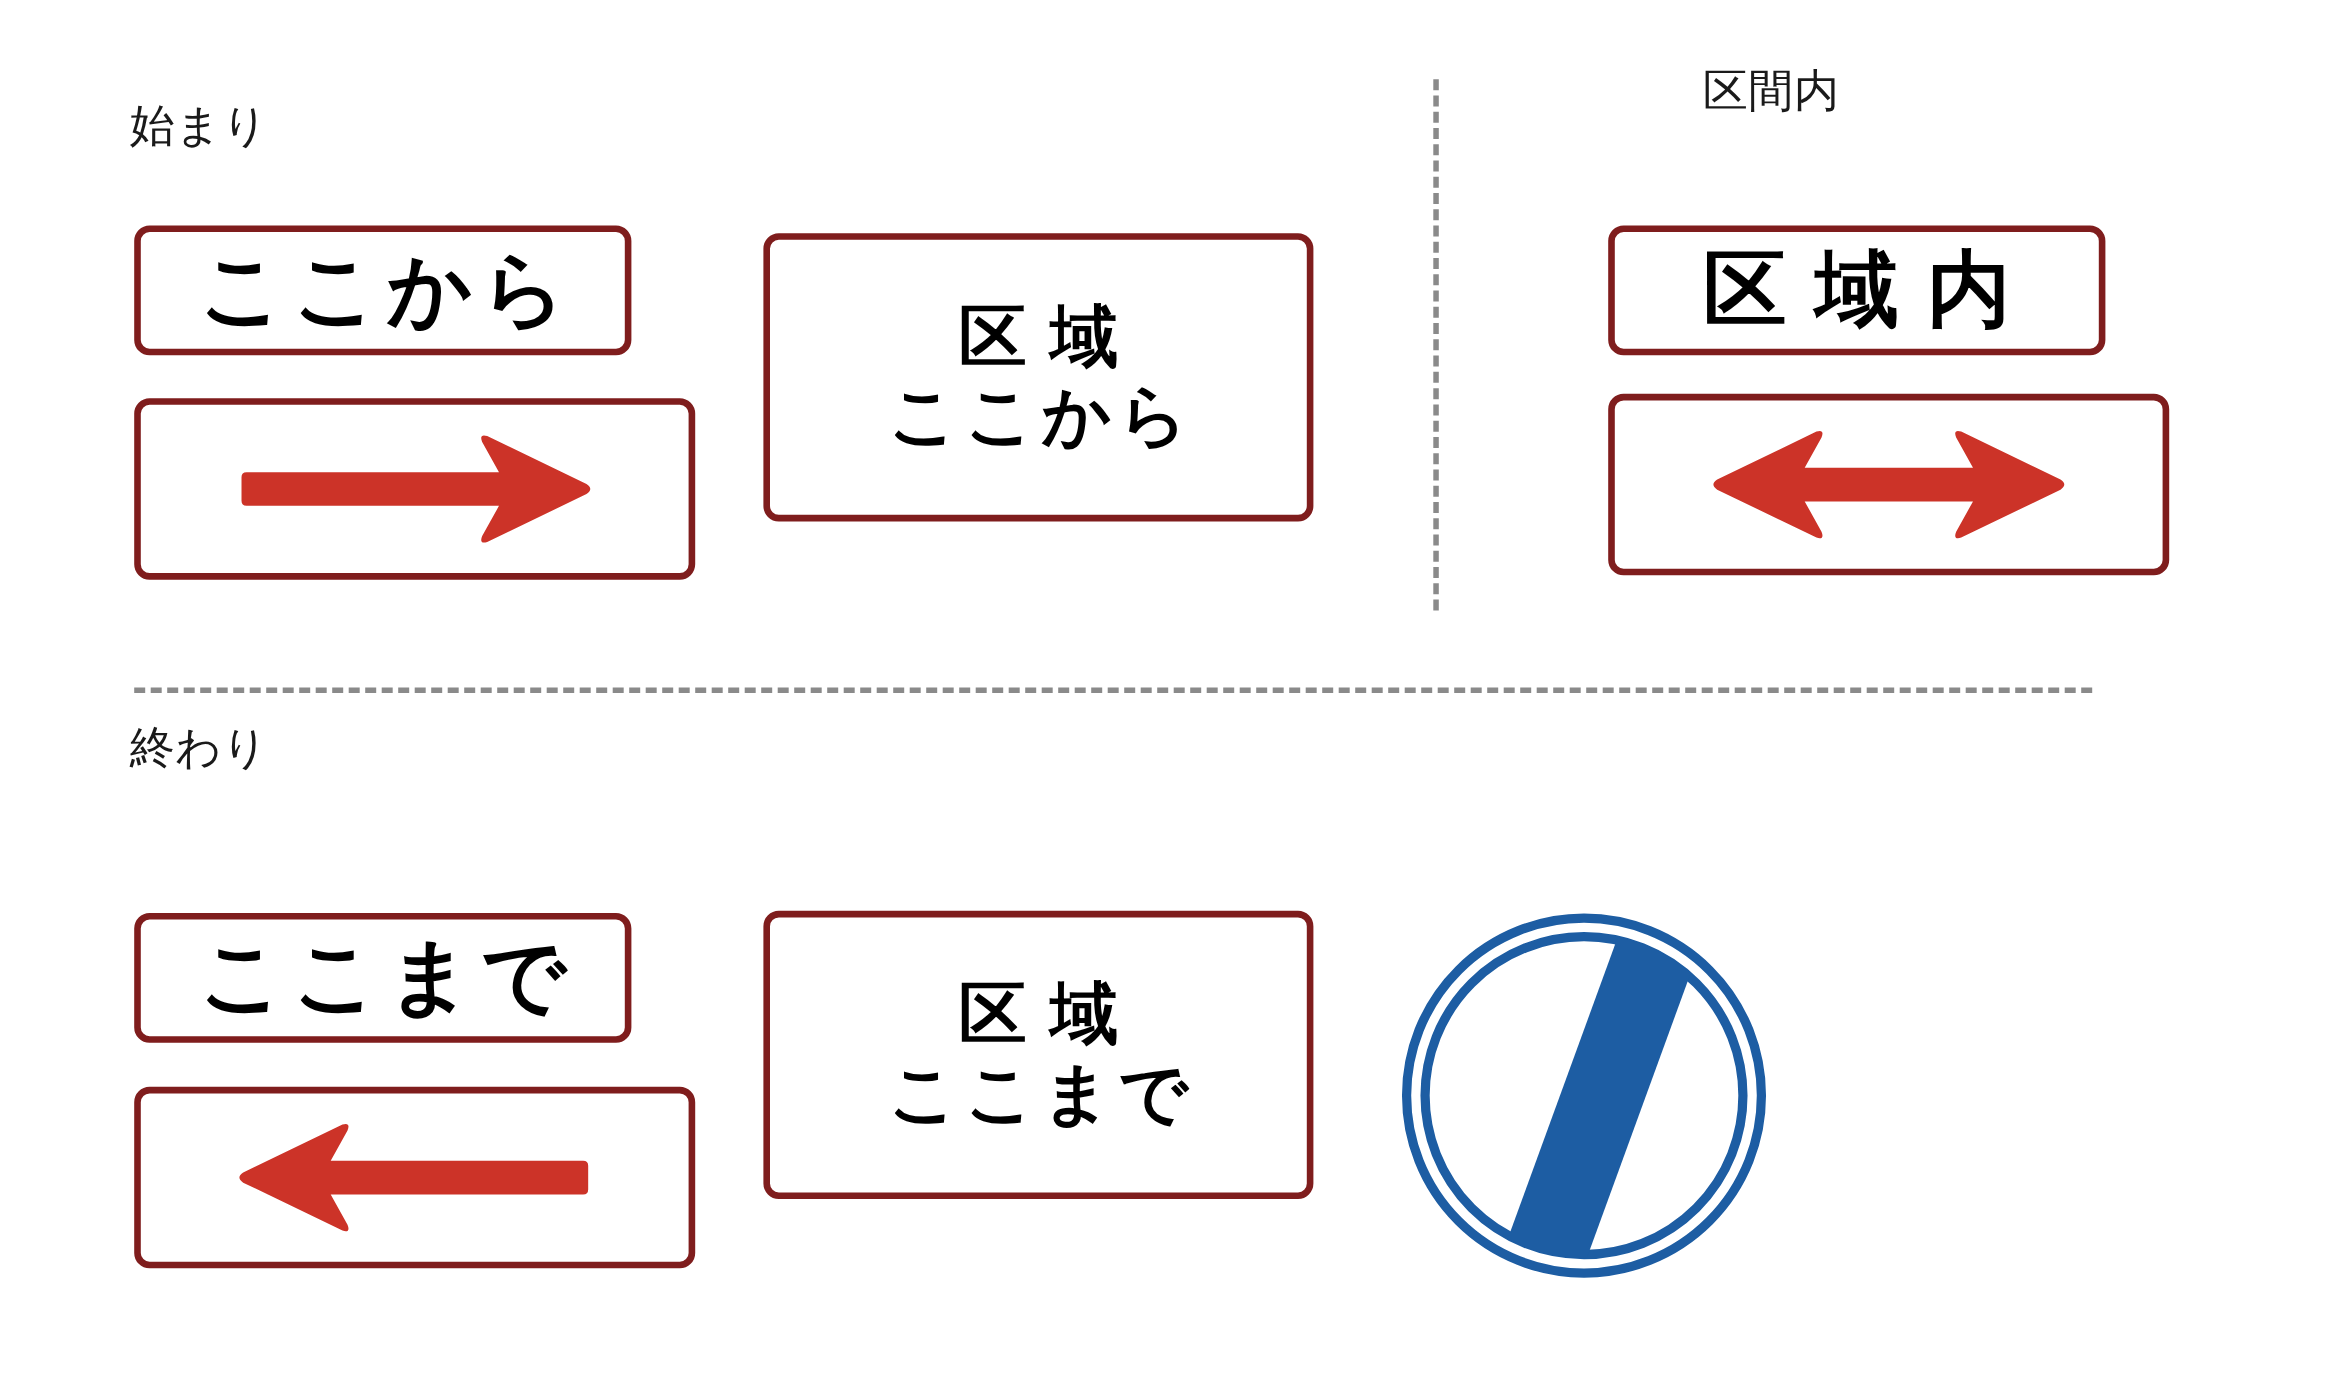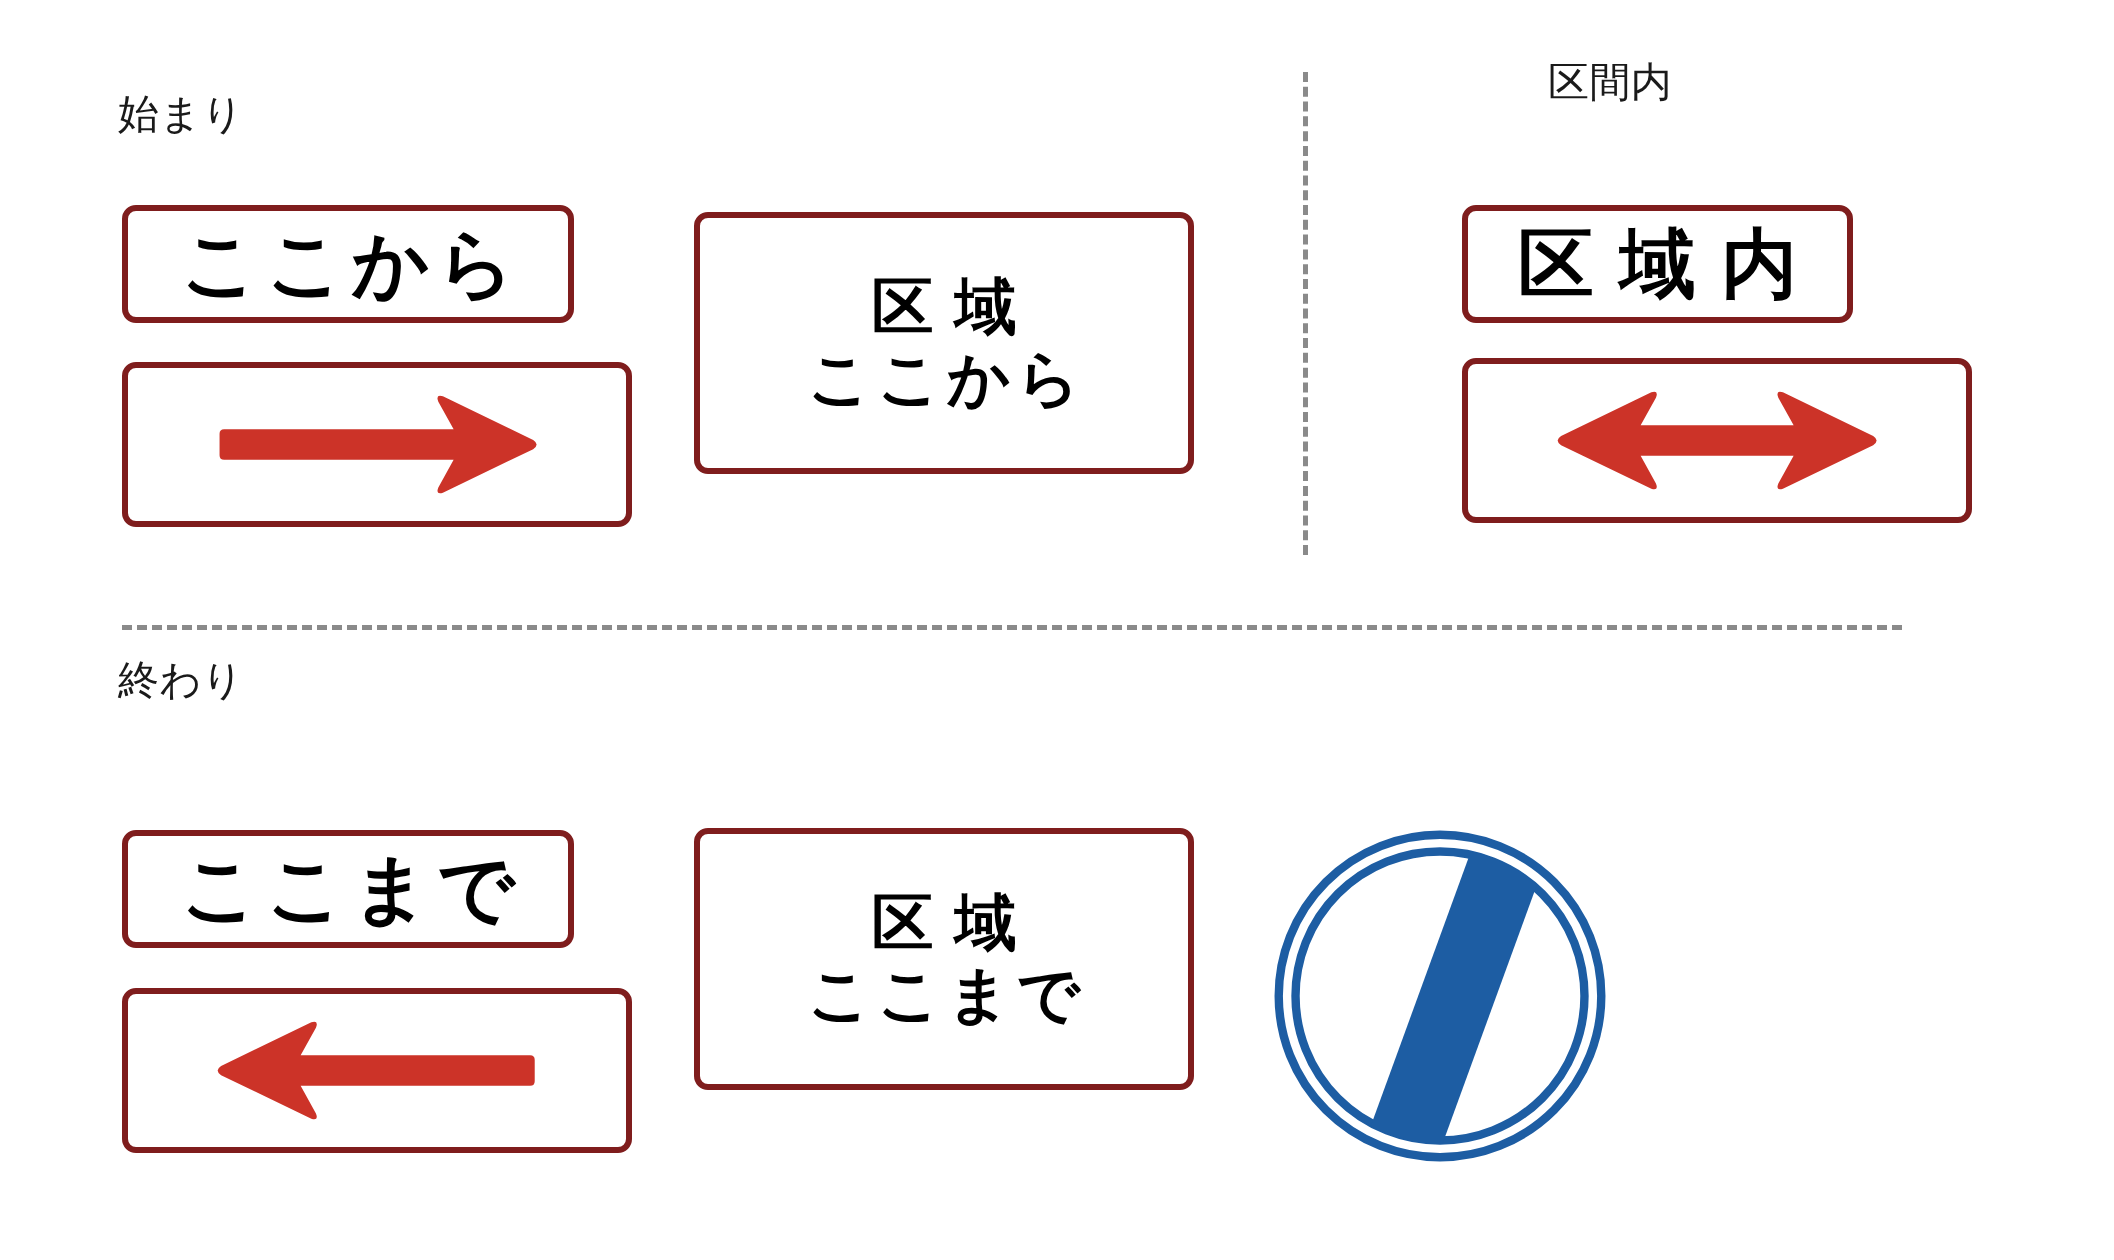--- a/index.html
+++ b/index.html
@@ -85,21 +85,21 @@
   .plate-text .ln.wide {
     letter-spacing: 0.34em;
     text-indent: 0.34em;
   }
 
   
   #plate-kokokara { left: 122px; top: 205px; width: 452px; height: 118px; }
   #plate-kuiki-kokokara { left: 694px; top: 212px; width: 500px; height: 262px; }
   #plate-arrow-right { left: 122px; top: 362px; width: 510px; height: 165px; }
 
-  #plate-kuikinai { left: 1462px; top: 205px; width: 391px; height: 118px; }
+  #plate-kuikinai { left: 1462px; top: 205px; width: 452px; height: 118px; }
   #plate-arrow-both { left: 1462px; top: 358px; width: 510px; height: 165px; }
 
   #plate-kokomade { left: 122px; top: 830px; width: 452px; height: 118px; }
   #plate-kuiki-kokomade { left: 694px; top: 828px; width: 500px; height: 262px; }
   #plate-arrow-left { left: 122px; top: 988px; width: 510px; height: 165px; }
 
   .arrow-svg {
     display: block;
     width: 86%;
     height: 70%;

